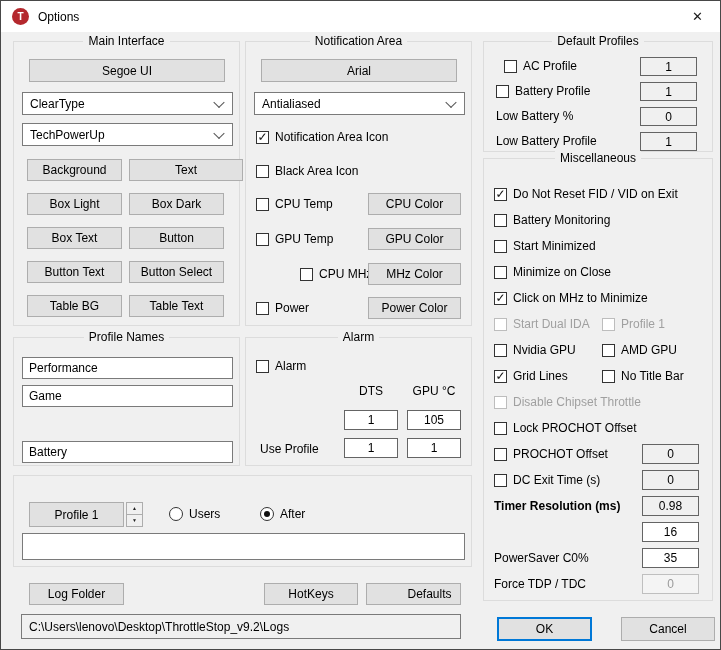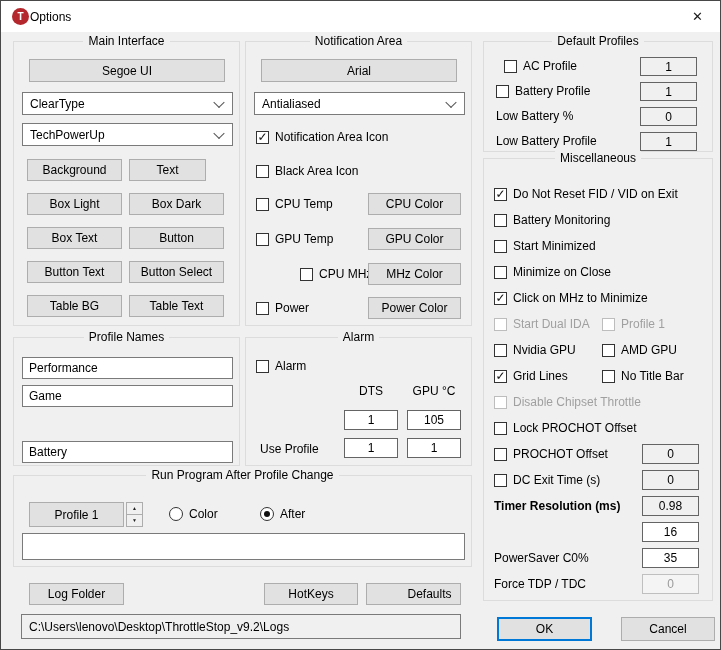--- a/index.html
+++ b/index.html
@@ -1,20 +1,20 @@
 <!DOCTYPE html>
 <html><head>
 <meta charset="utf-8">
 <style>
   html,body{margin:0;padding:0;background:#9a9a9a;font-family:"Liberation Sans",sans-serif;font-size:12px;color:#000;}
   .win{position:relative;width:721px;height:650px;background:#f0f0f0;border:1px solid #484848;box-sizing:border-box;overflow:hidden;}
   
   .titlebar{position:absolute;left:0;top:0;right:0;height:31px;background:#ffffff;display:flex;align-items:center;padding-left:11px;box-sizing:border-box;}
   .app-icon{width:17px;height:17px;border-radius:50%;background:#b4282d;color:#fff;font-size:10px;font-weight:bold;display:flex;align-items:center;justify-content:center;flex:none;}
-  .title-text{margin-left:1px;}
+  .title-text{margin-left:9px;}
   .close-btn{position:absolute;right:0;top:0;width:45px;height:31px;display:flex;align-items:center;justify-content:center;font-size:13px;color:#1a1a1a;cursor:default;}
   
   .grp{position:absolute;border:1px solid #dcdcdc;box-sizing:border-box;}
   .grp-legend{position:absolute;top:-8px;left:0;right:0;text-align:center;pointer-events:none;}
   .grp-legend span{background:#f0f0f0;padding:0 5px;display:inline-block;}
   
   .btn{position:absolute;background:#e1e1e1;border:1px solid #adadad;box-sizing:border-box;display:flex;align-items:center;justify-content:center;font-family:"Liberation Sans",sans-serif;font-size:12px;padding:0;}
   .btn.primary{border:2px solid #0078d7;}
   .select{position:absolute;background:#fff;border:1px solid #7a7a7a;box-sizing:border-box;display:flex;align-items:center;padding-left:7px;}
   .chev{position:absolute;right:9px;top:50%;width:7px;height:7px;border-right:1px solid #555;border-bottom:1px solid #555;transform:translateY(-70%) rotate(45deg);}
@@ -53,21 +53,21 @@
     <button class="btn" style="left:15px;top:17px;width:196px;height:23px;">Segoe UI</button>
     <div class="select" style="left:8px;top:50px;width:211px;height:23px;">
       <span>ClearType</span>
       <span class="chev"></span>
     </div>
     <div class="select" style="left:8px;top:81px;width:211px;height:23px;">
       <span>TechPowerUp</span>
       <span class="chev"></span>
     </div>
     <button class="btn" style="left:13px;top:117px;width:95px;height:22px;">Background</button>
-    <button class="btn" style="left:115px;top:117px;width:77px;height:22px;">Text</button>
+    <button class="btn" style="left:115px;top:117px;width:114px;height:22px;">Text</button>
     <button class="btn" style="left:13px;top:151px;width:95px;height:22px;">Box Light</button>
     <button class="btn" style="left:115px;top:151px;width:95px;height:22px;">Box Dark</button>
     <button class="btn" style="left:13px;top:185px;width:95px;height:22px;">Box Text</button>
     <button class="btn" style="left:115px;top:185px;width:95px;height:22px;">Button</button>
     <button class="btn" style="left:13px;top:219px;width:95px;height:22px;">Button Text</button>
     <button class="btn" style="left:115px;top:219px;width:95px;height:22px;">Button Select</button>
     <button class="btn" style="left:13px;top:253px;width:95px;height:22px;">Table BG</button>
     <button class="btn" style="left:115px;top:253px;width:95px;height:22px;">Table Text</button>
   </div>
 
@@ -232,29 +232,28 @@
     <div class="hdr" style="left:98px;top:46px;width:54px;">DTS</div>
     <div class="hdr" style="left:161px;top:46px;width:54px;">GPU °C</div>
     <div class="vbox ed" style="left:98px;top:72px;width:54px;height:20px;">1</div>
     <div class="vbox ed" style="left:161px;top:72px;width:54px;height:20px;">105</div>
     <div class="lbl-abs" style="left:14px;top:104px;">Use Profile</div>
     <div class="vbox ed" style="left:98px;top:100px;width:54px;height:20px;">1</div>
     <div class="vbox ed" style="left:161px;top:100px;width:54px;height:20px;">1</div>
   </div>
 
   <div class="grp" style="left:12px;top:474px;width:459px;height:92px;">
-    <div class="grp-legend"><span>Run Program After Profile Change</span></div>
     <button class="btn" style="left:15px;top:26px;width:95px;height:25px;">Profile 1</button>
     <div class="spin" style="left:112px;top:26px;width:17px;height:25px;">
       <span class="sbtn">▲</span>
       <span class="sbtn">▼</span>
     </div>
     <div class="row" style="left:155px;top:30px;">
       <span class="rb"></span>
-      <span class="lbl">Color</span>
+      <span class="lbl">Users</span>
     </div>
     <div class="row" style="left:246px;top:30px;">
       <span class="rb checked"></span>
       <span class="lbl">After</span>
     </div>
     <input class="txt" style="left: 8px; top: 57px; width: 443px; height: 27px;" value="">
   </div>
 
   <button class="btn" style="left:28px;top:582px;width:95px;height:22px;">Log Folder</button>
   <button class="btn" style="left:263px;top:582px;width:94px;height:22px;">HotKeys</button>

